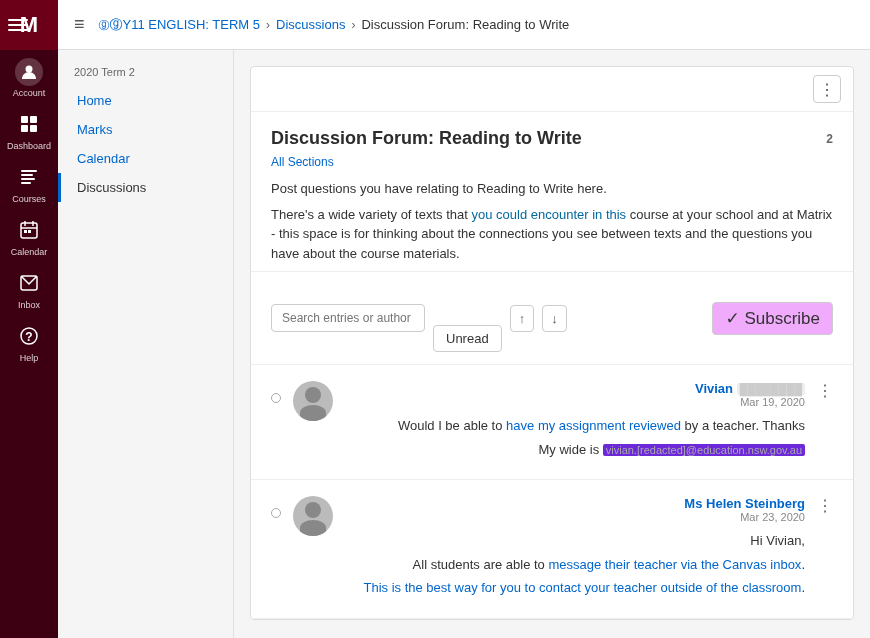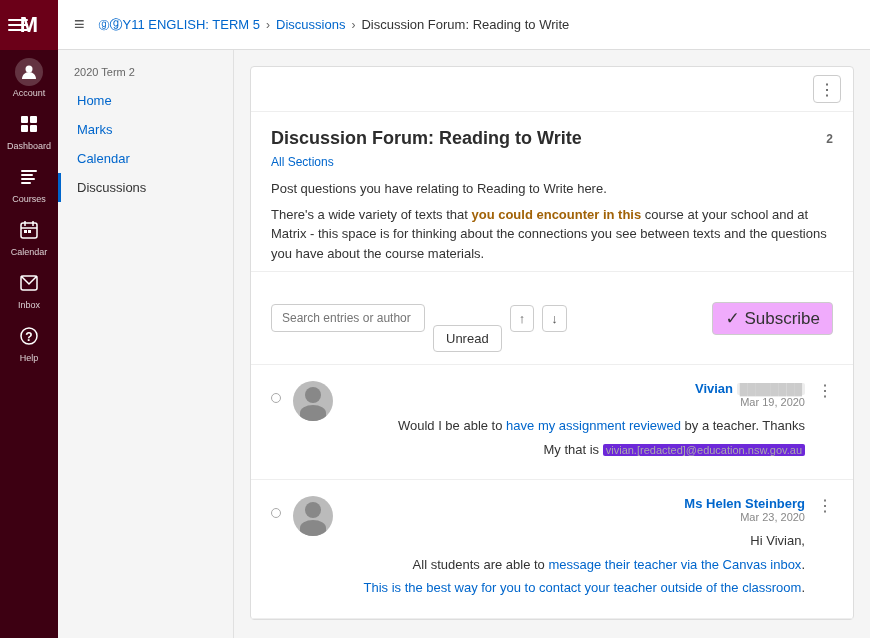--- a/index.html
+++ b/index.html
@@ -209,22 +209,21 @@
       display: inline-block;
       margin: 6px 0 10px;
     }
     .discussion-description {
       font-size: 13px;
       color: #333;
       line-height: 1.5;
       margin-bottom: 6px;
     }
     .discussion-description .highlight {
-      color: #a16207;
-      font-weight: bold;
+      color: #0369a1;
     }
 
     
     .search-filter-bar {
       display: flex;
       align-items: center;
       padding: 12px 20px;
       gap: 8px;
       border-top: 1px solid #eee;
       margin-top: 8px;
@@ -498,21 +497,21 @@
                 <div class="avatar-body"></div>
               </div>
             </div>
             <div class="entry-content">
               <div class="entry-author">Vivian <span style="background:#eee;color:#ccc;border-radius:2px;padding:0 3px;font-size:11px;">████████</span></div>
               <div class="entry-date">Mar 19, 2020</div>
               <p class="entry-text">
                 <span>Would I be able to </span><span class="highlight">have my assignment reviewed</span><span> by a teacher. Thanks</span>
               </p>
               <p class="entry-text">
-                <span>My that is </span><span style="background:#6d28d9;color:#aaa;border-radius:2px;padding:0 3px;font-size:11px;">vivian.[redacted]@education.nsw.gov.au</span>
+                <span>My wide is </span><span style="background:#6d28d9;color:#aaa;border-radius:2px;padding:0 3px;font-size:11px;">vivian.[redacted]@education.nsw.gov.au</span>
               </p>
             </div>
             <span class="entry-menu">⋮</span>
           </div>
 
           <div class="entry">
             <div class="entry-dot"></div>
             <div class="entry-avatar">
               <div class="avatar-person">
                 <div class="avatar-head"></div>

